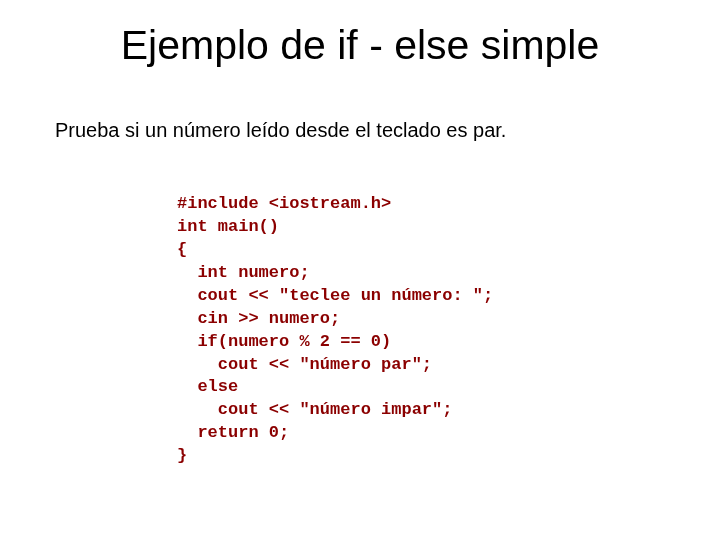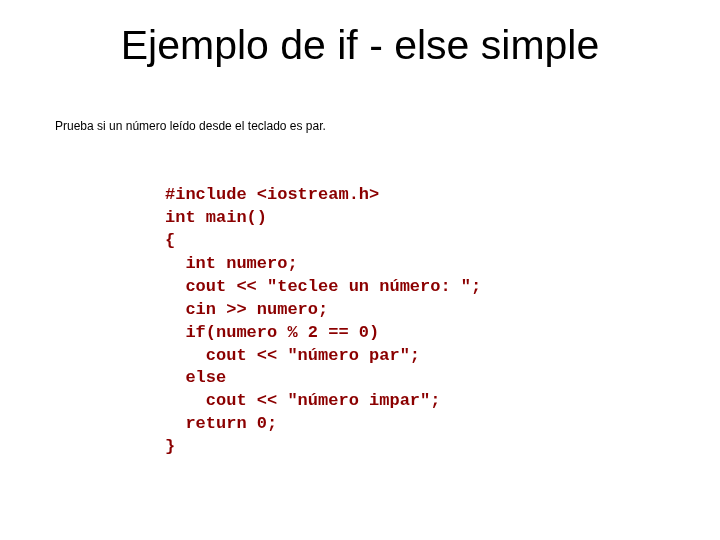--- a/index.html
+++ b/index.html
@@ -17,33 +17,34 @@
     }
     .slide-title {
       font-size: 41px;
       font-weight: normal;
       text-align: center;
       padding-top: 22px;
       padding-left: 60px;
       padding-right: 60px;
     }
     .subtitle {
-      font-size: 12px;
+      font-size: 20px;
       padding-left: 55px;
       padding-top: 50px;
     }
     .code-block {
       font-family: "Courier New", Courier, monospace;
       font-size: 17px;
       font-weight: bold;
       color: #8B0000;
       padding-left: 165px;
       padding-top: 28px;
       line-height: 1.35;
       white-space: pre;
+      margin-left: 12px;
     }
   </style>
 </head>
 <body>
 
 <h1 class="slide-title">Ejemplo de if - else simple</h1>
 
 <p class="subtitle">Prueba si un número leído desde el teclado es par.</p>
 
 <div class="code-block">

